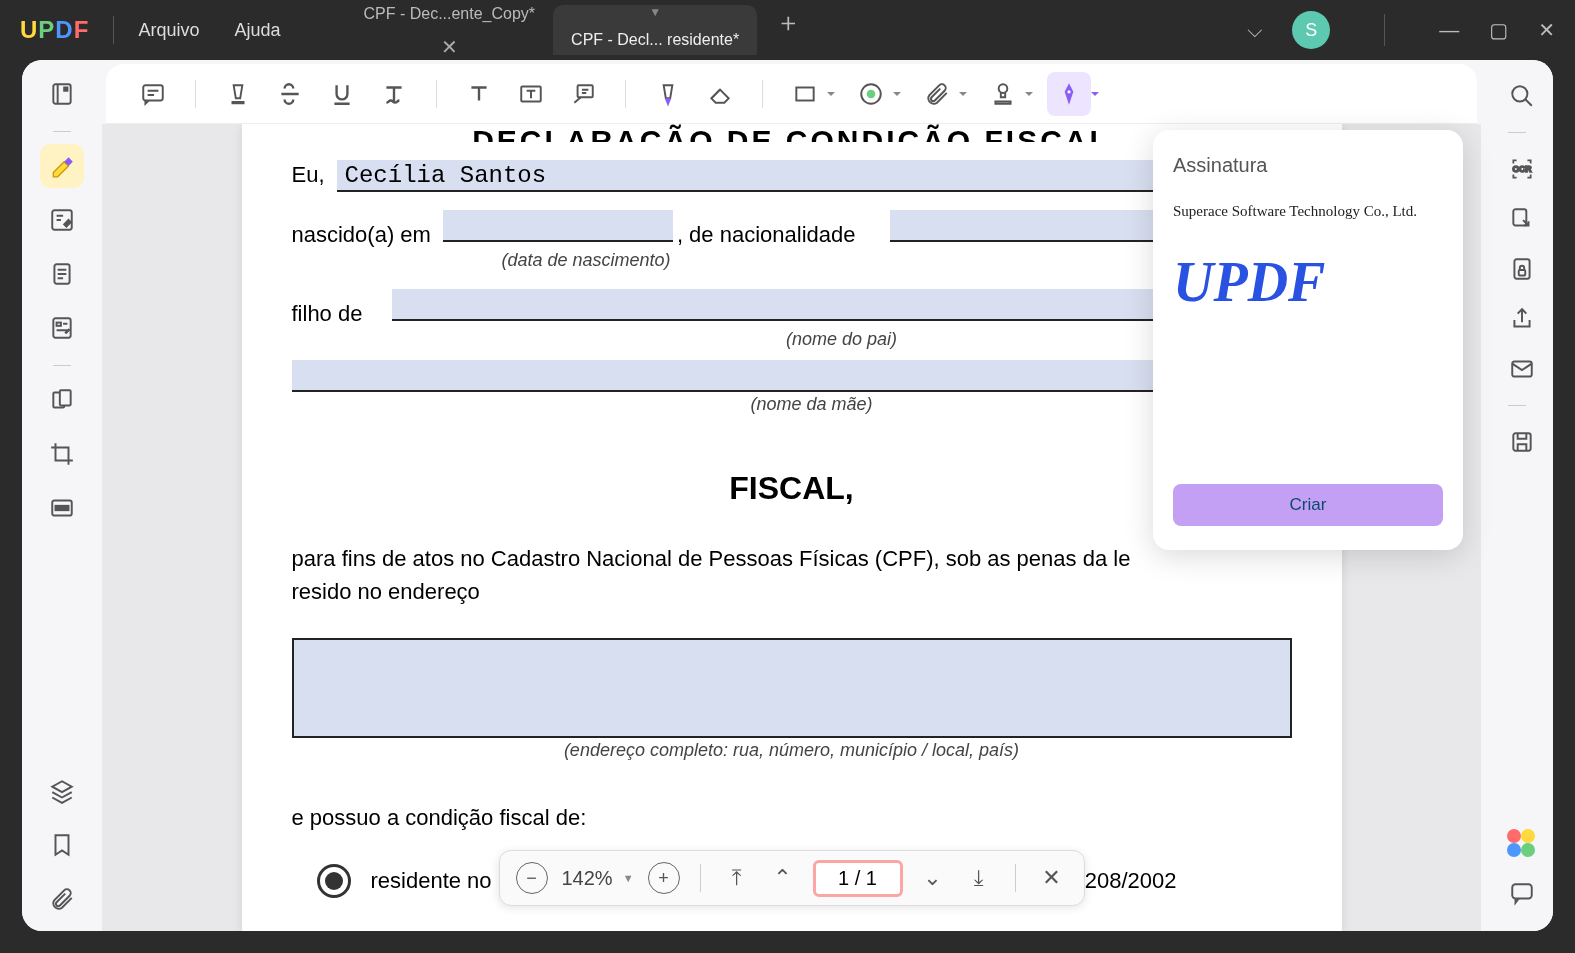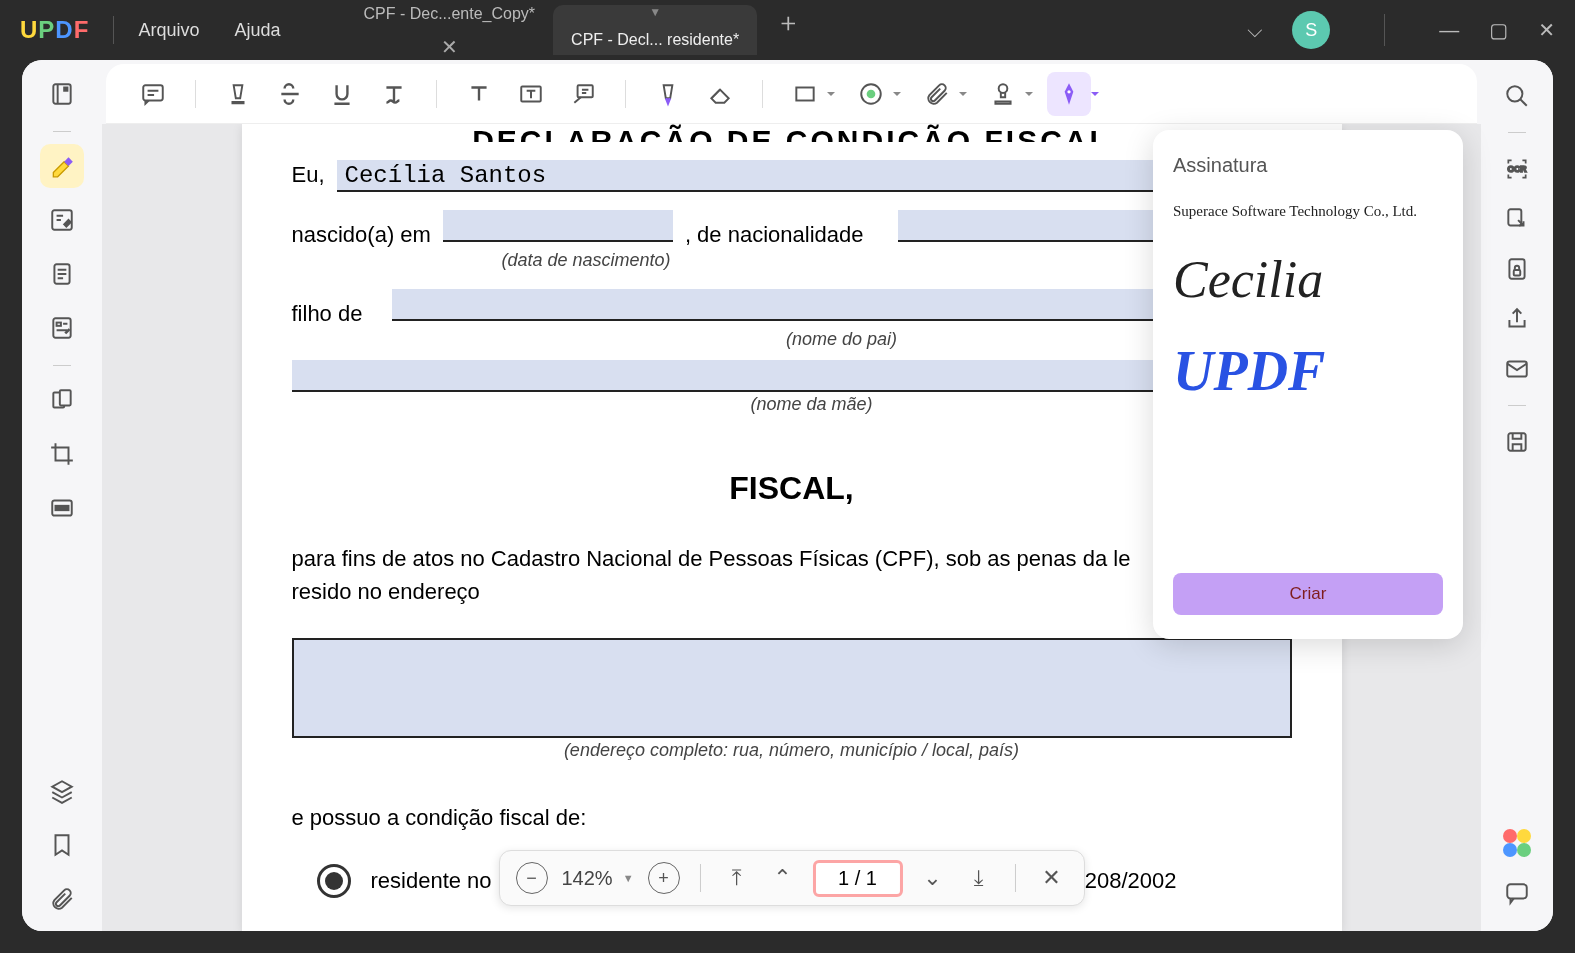--- a/index.html
+++ b/index.html
@@ -59,32 +59,32 @@
 .form-hint.left { text-align: left; margin-left: 210px; }
 .declaro { text-align: center; font-weight: bold; font-size: 32px; margin: 55px 0 35px 0; }
 .body-text { font-size: 22px; line-height: 1.5; }
 .big-field { background: #d8dff0; border: 2px solid #222; height: 100px; margin-top: 30px; }
 .radio-line { display: flex; align-items: center; gap: 20px; margin-top: 30px; font-size: 22px; margin-left: 25px; }
 .radio { width: 34px; height: 34px; border: 3px solid #333; border-radius: 50%; display: flex; align-items: center; justify-content: center; }
 .radio.checked::after { content: ''; width: 18px; height: 18px; background: #333; border-radius: 50%; }
 
 
 .right-sidebar { width: 72px; background: #f6f6f8; display: flex; flex-direction: column; align-items: center; padding-top: 18px; gap: 14px; }
-.rs-item { width: 36px; height: 36px; display: flex; align-items: center; justify-content: center; cursor: pointer; }
+.rs-item { width: 36px; height: 36px; display: flex; align-items: center; justify-content: flex-end; cursor: pointer; }
 .rs-divider { width: 18px; height: 1px; background: #ccc; margin: 4px 0; }
 .rs-spacer { flex-grow: 1; }
 
 
 .sig-panel { position: absolute; top: 70px; right: 18px; width: 310px; background: #fff; border-radius: 16px; box-shadow: 0 6px 30px rgba(0,0,0,0.15); padding: 24px 20px; z-index: 50; }
 .sig-title { font-size: 20px; color: #555; margin-bottom: 26px; }
 .sig-item { margin-bottom: 30px; cursor: pointer; }
 .sig1 { font-family: cursive; font-size: 15px; color: #222; }
 .sig2 { font-family: "Brush Script MT", cursive; font-size: 52px; font-style: italic; color: #222; }
 .sig3 { font-family: "Brush Script MT", cursive; font-size: 56px; font-style: italic; font-weight: bold; color: #2952e3; }
-.sig-create { width: 100%; height: 42px; background: #c4a0f5; color: #7f1d1d; border: none; border-radius: 8px; font-size: 17px; cursor: pointer; margin-top: 140px; }
+.sig-create { width: 100%; height: 42px; background: #c4a0f5; color: #0c4a6e; border: none; border-radius: 8px; font-size: 17px; cursor: pointer; margin-top: 140px; }
 
 
 .zoombar { position: absolute; bottom: 25px; left: 50%; transform: translateX(-50%); background: #fafafa; border: 1px solid #ddd; border-radius: 12px; height: 56px; display: flex; align-items: center; padding: 0 16px; gap: 14px; box-shadow: 0 2px 8px rgba(0,0,0,0.1); z-index: 40; }
 .zb-btn { width: 32px; height: 32px; border: 1.5px solid #666; border-radius: 50%; display: flex; align-items: center; justify-content: center; font-size: 18px; cursor: pointer; color: #555; }
 .zb-btn.noborder { border: none; font-size: 22px; }
 .zb-zoom { font-size: 20px; color: #444; display: flex; align-items: center; gap: 10px; }
 .zb-page { background: #fff; border: 3px solid #fca5a5; border-radius: 6px; padding: 4px 12px; font-size: 20px; min-width: 90px; text-align: center; }
 .zb-divider { width: 1px; height: 28px; background: #ccc; margin: 0 6px; }
 
 
@@ -302,21 +302,21 @@
         <div class="doc-header" style="overflow:hidden;height:18px;margin-top:-20px">DECLARAÇÃO DE CONDIÇÃO FISCAL</div>
 
         <div class="form-line">
           <span class="form-label">Eu,</span>
           <span class="form-field">Cecília Santos</span>
         </div>
 
         <div class="form-line">
           <span class="form-label">nascido(a) em</span>
           <span class="form-field sm"></span>
-          <span class="form-label" style="margin-left:12px">, de nacionalidade</span>
+          <span class="form-label" style="margin-left:4px">, de nacionalidade</span>
           <span class="form-field" style="margin-left:35px"></span>
         </div>
         <div style="display:flex;justify-content:space-between">
           <div class="form-hint left">(data de nascimento)</div>
           <div class="form-hint" style="margin-right:-10px">(nacionalidade</div>
         </div>
 
         <div class="form-line">
           <span class="form-label">filho de</span>
           <span class="form-field" style="margin-left:30px"></span>
@@ -342,21 +342,20 @@
           <div class="radio checked"></div>
           <span>residente no Brasil, nos termos do art. 2º da Instrução Normativa SRF nº 208/2002</span>
         </div>
 
       </div>
     </div>
 
     <div class="sig-panel">
       <div class="sig-title">Assinatura</div>
       <div class="sig-item sig1">Superace Software Technology Co., Ltd.</div>
-      <div class="sig-item sig2">Cecilia</div>
       <div class="sig-item sig3">UPDF</div>
       <button class="sig-create">Criar</button>
     </div>
 
     <div class="zoombar">
       <div class="zb-btn">−</div>
       <div class="zb-zoom">
         <span>142%</span>
         <span style="font-size:11px;color:#888">▼</span>
       </div>

